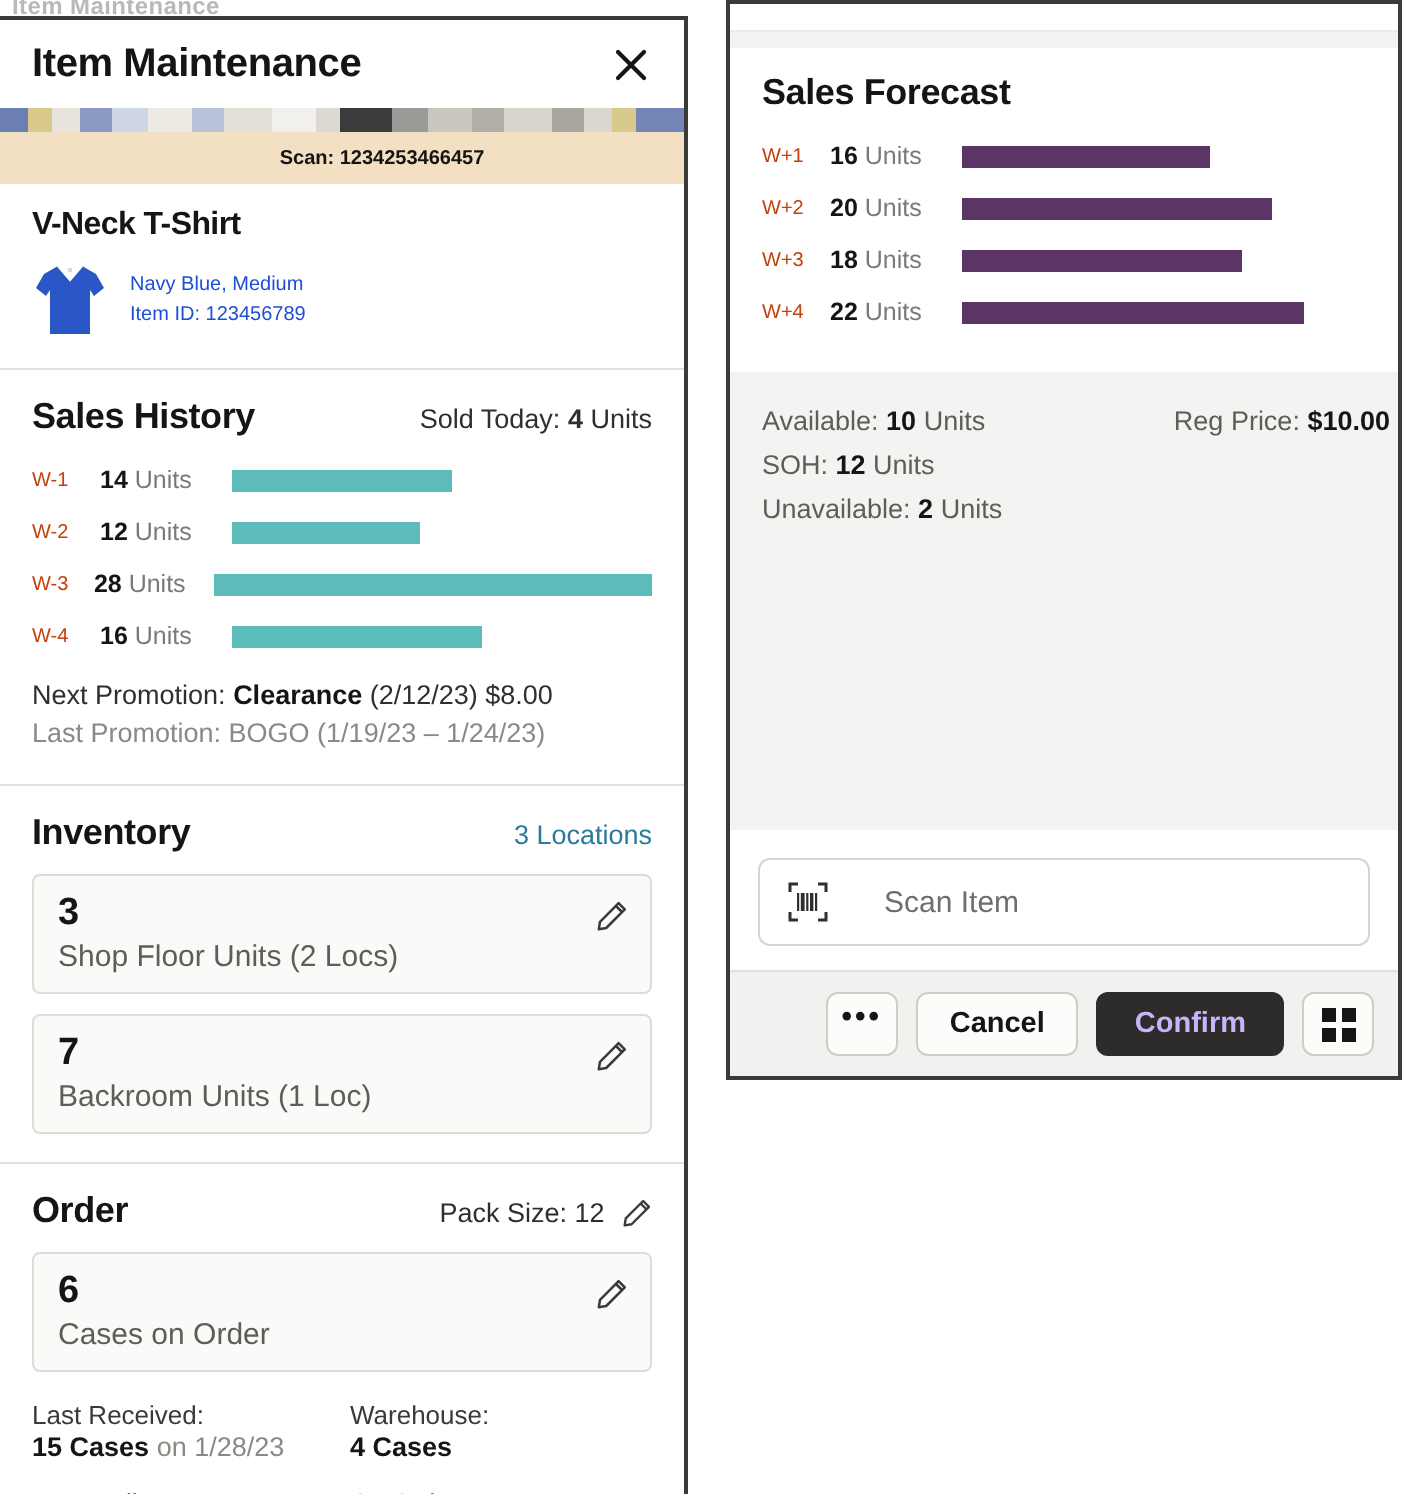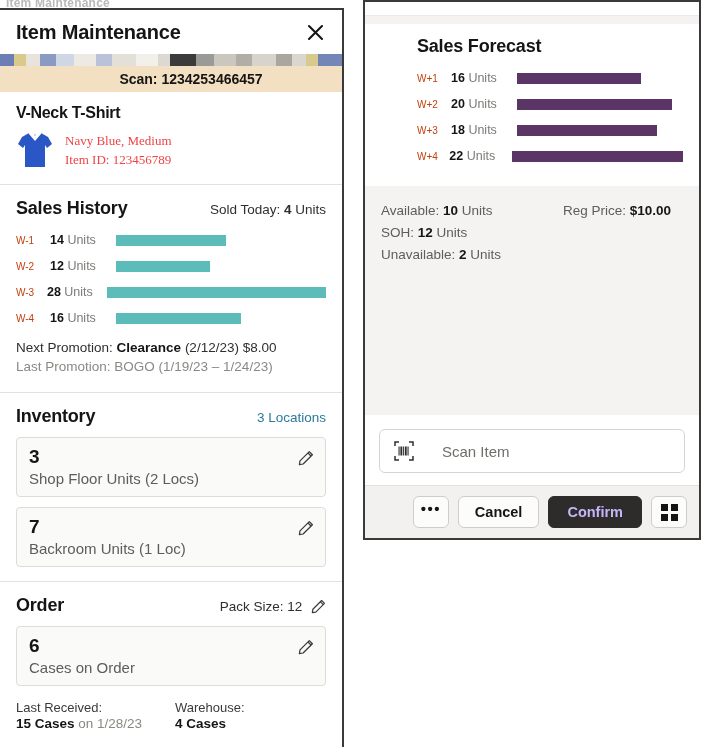--- a/index.html
+++ b/index.html
@@ -60,27 +60,27 @@
         #b0aea6 236px,#b0aea6 252px,
         #d7d4cc 252px,#d7d4cc 276px,
         #a9a7a0 276px,#a9a7a0 292px,
         #dad7cf 292px,#dad7cf 306px,
         #d8c98c 306px,#d8c98c 318px,
         #7486b8 318px,#7486b8 344px);
   }
   .scan-banner{
     background:#f3dfc2; height:26px;
     display:flex; align-items:center; justify-content:center;
-    font-size:14px; font-weight:700; color:#161513;padding-left:40px;
+    font-size:10px; font-weight:700; color:#161513;padding-left:40px;
   }
   .item-block{ padding:12px 16px 14px 16px; }
   .item-name{ font-size:16px; font-weight:700; color:#161513; letter-spacing:-.3px; }
   .item-row{ display:flex; align-items:center; gap:11px; margin-top:8px; }
   .tshirt{ width:38px; height:40px; flex:0 0 38px; }
-  .item-meta{ font-size:13px; color:#ef4444; line-height:1.5;font-family:Liberation Serif, serif; }
+  .item-meta{ font-size:10px; color:#1d4ed8; line-height:1.5; }
 
   .divider{ height:1px; background:#e3e1dd; }
 
   .section{ padding:13px 16px 14px 16px; }
   .sec-head{ display:flex; align-items:baseline; justify-content:space-between; }
   .sec-title{ font-size:18px; font-weight:700; color:#161513; letter-spacing:-.2px; }
   .sec-right{ font-size:13.5px; color:#2f2f2d; }
   .sec-right b{ font-weight:700; }
   .link{ font-size:13.5px; color:#2b7a9c; cursor:pointer; }
 
@@ -125,23 +125,23 @@
     position:absolute; left:363px; top:0px;
     width:338px; height:540px;
     background:#ffffff;
     border:2px solid #3a3a3a;
     overflow:hidden;
     display:flex; flex-direction:column;
   }
   .rp-topstrip{ height:14px; background:#fff; border-bottom:1px solid #eceae6; }
   .rp-gap{ height:8px; background:#f4f3f1; }
 
-  .forecast{ padding:12px 16px 14px 16px; background:#fff;margin-left:36px; }
+  .forecast{ padding:12px 16px 14px 16px; background:#fff; }
   .stats{
-    background:#f4f3f1; padding:14px 28px 16px 16px;
+    background:#f4f3f1; padding:14px 4px 16px 16px;
     display:flex; justify-content:space-between; flex:1;
   }
   .stats-col{ font-size:13.5px; color:#5e5d59; line-height:1.62; }
   .stats-col.right{ text-align:right; }
   .stats-col b{ font-weight:700; color:#161513; }
 
   .scan-area{ background:#fff; padding:14px 14px 12px 14px; }
   .scan-input{
     height:44px; border:1px solid #d7d5d0; border-radius:6px;
     display:flex; align-items:center; gap:28px; padding:0 14px;

